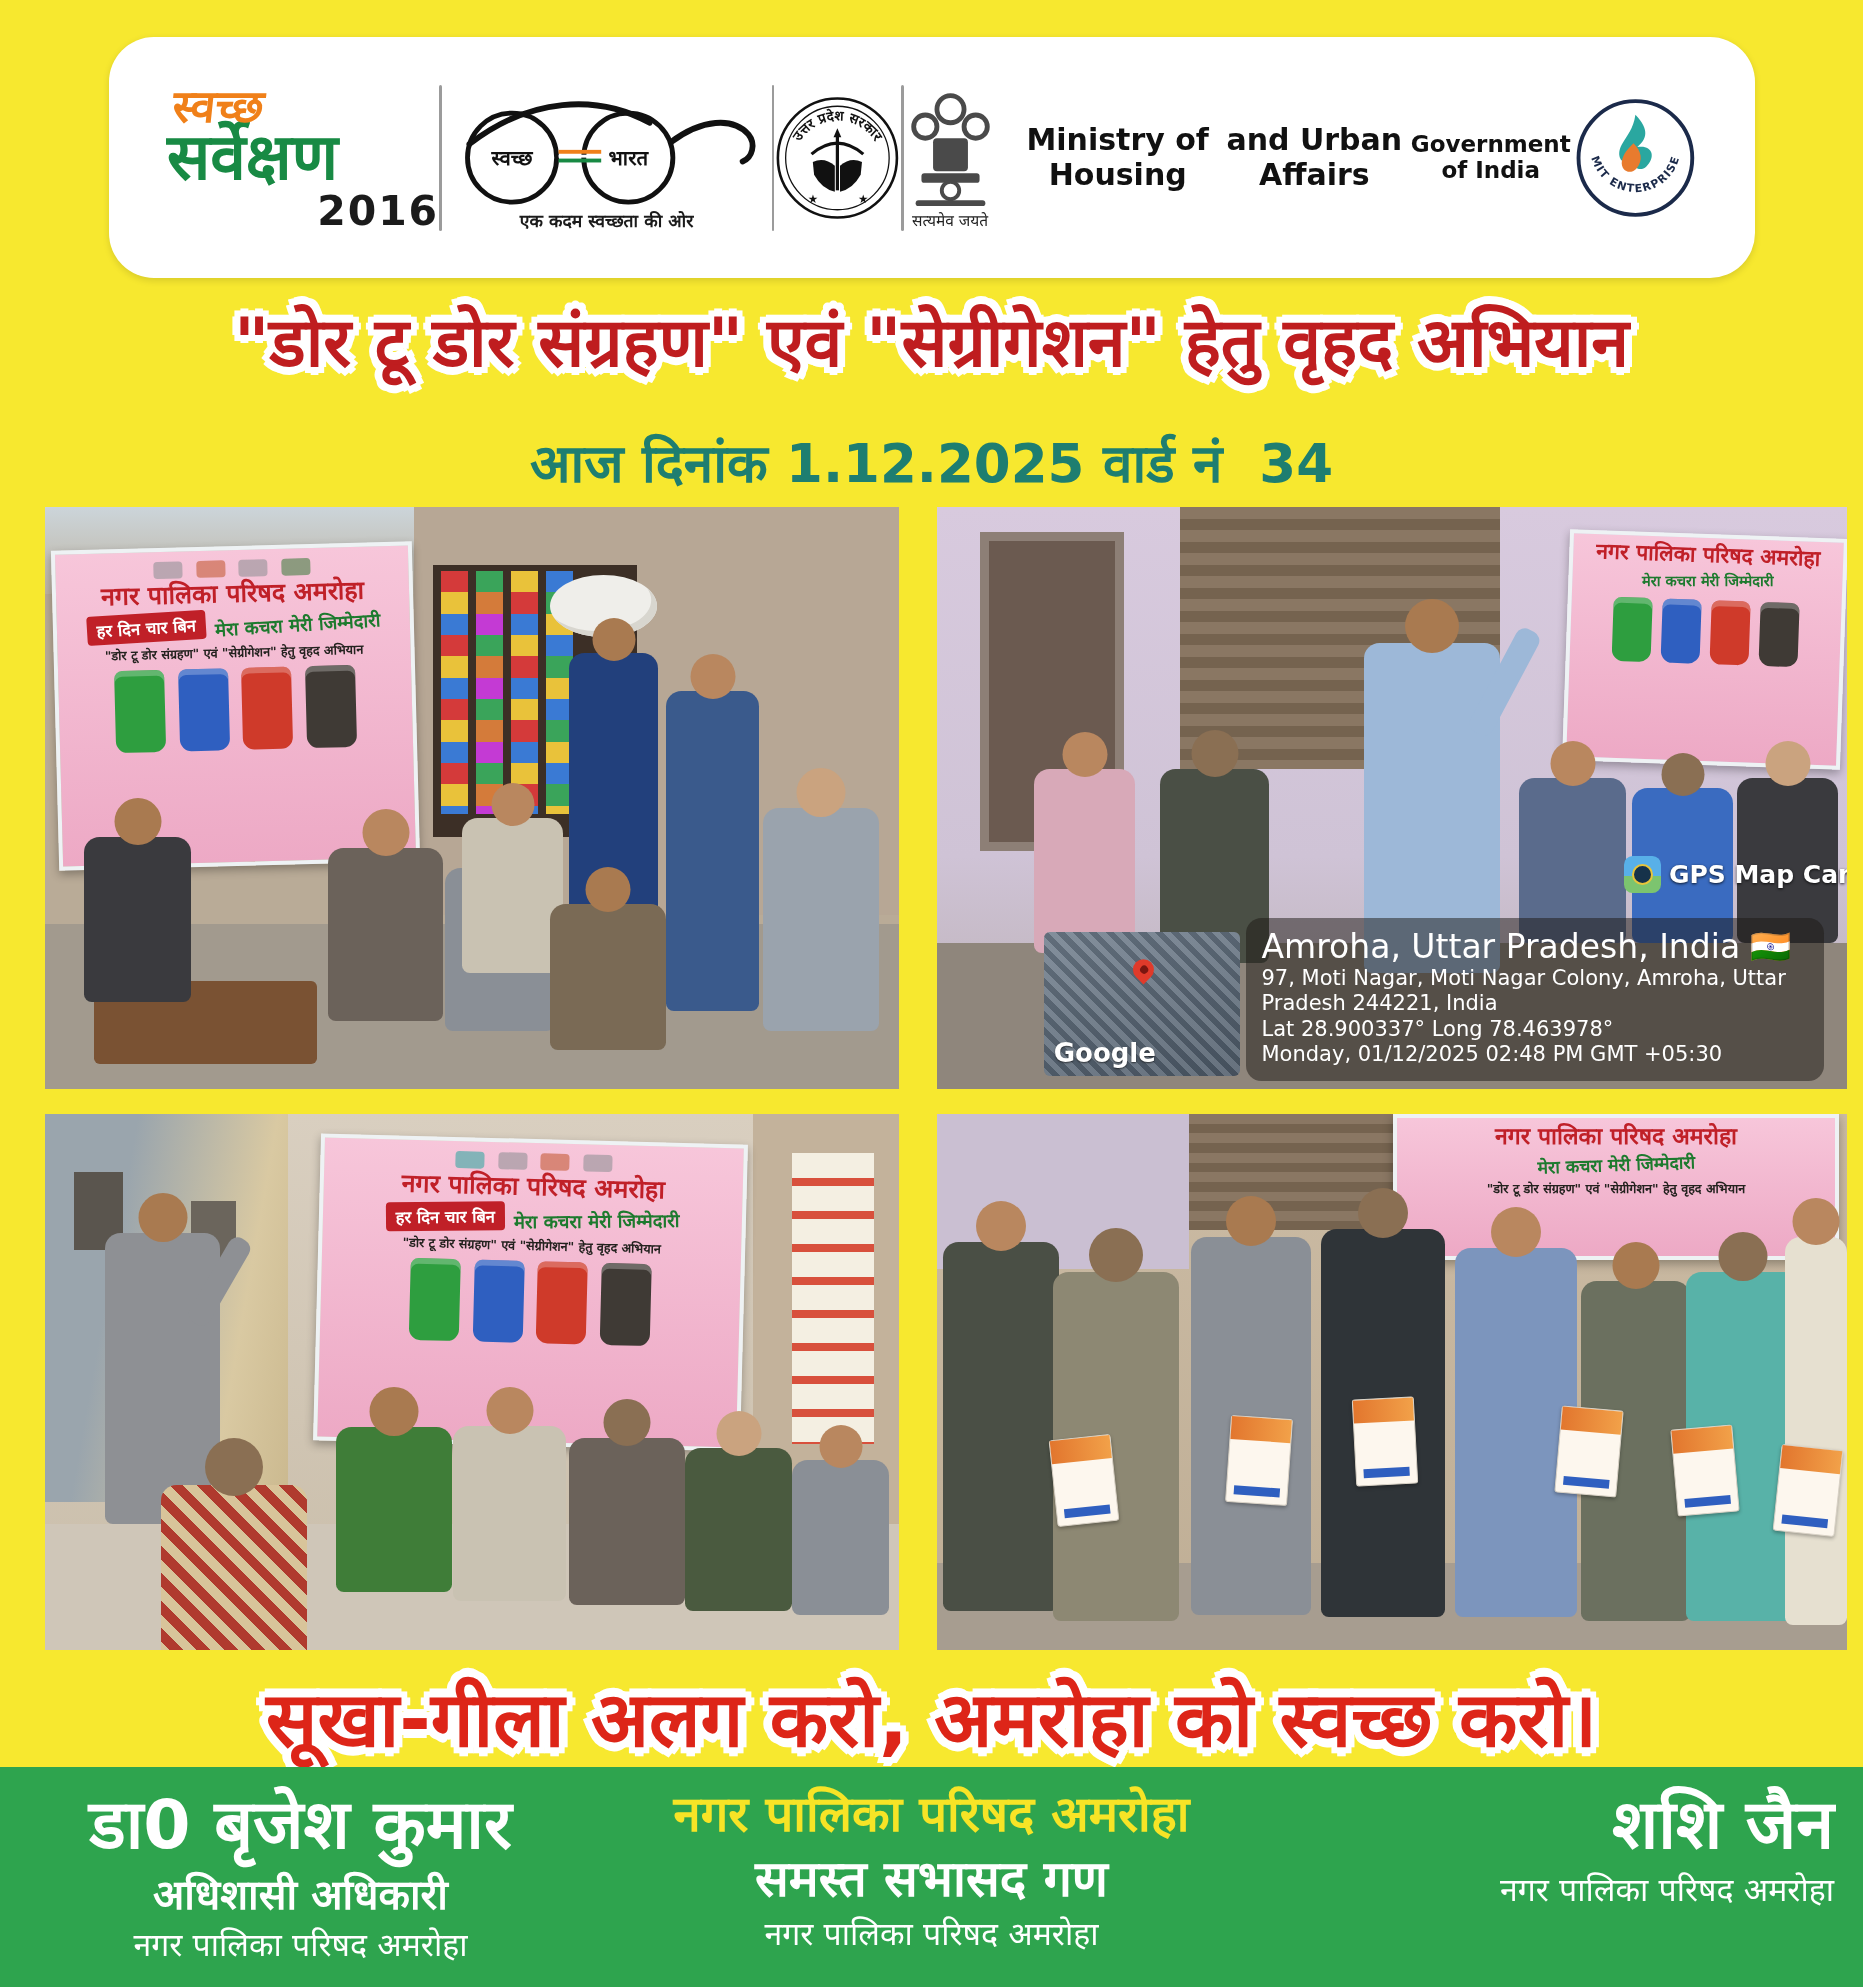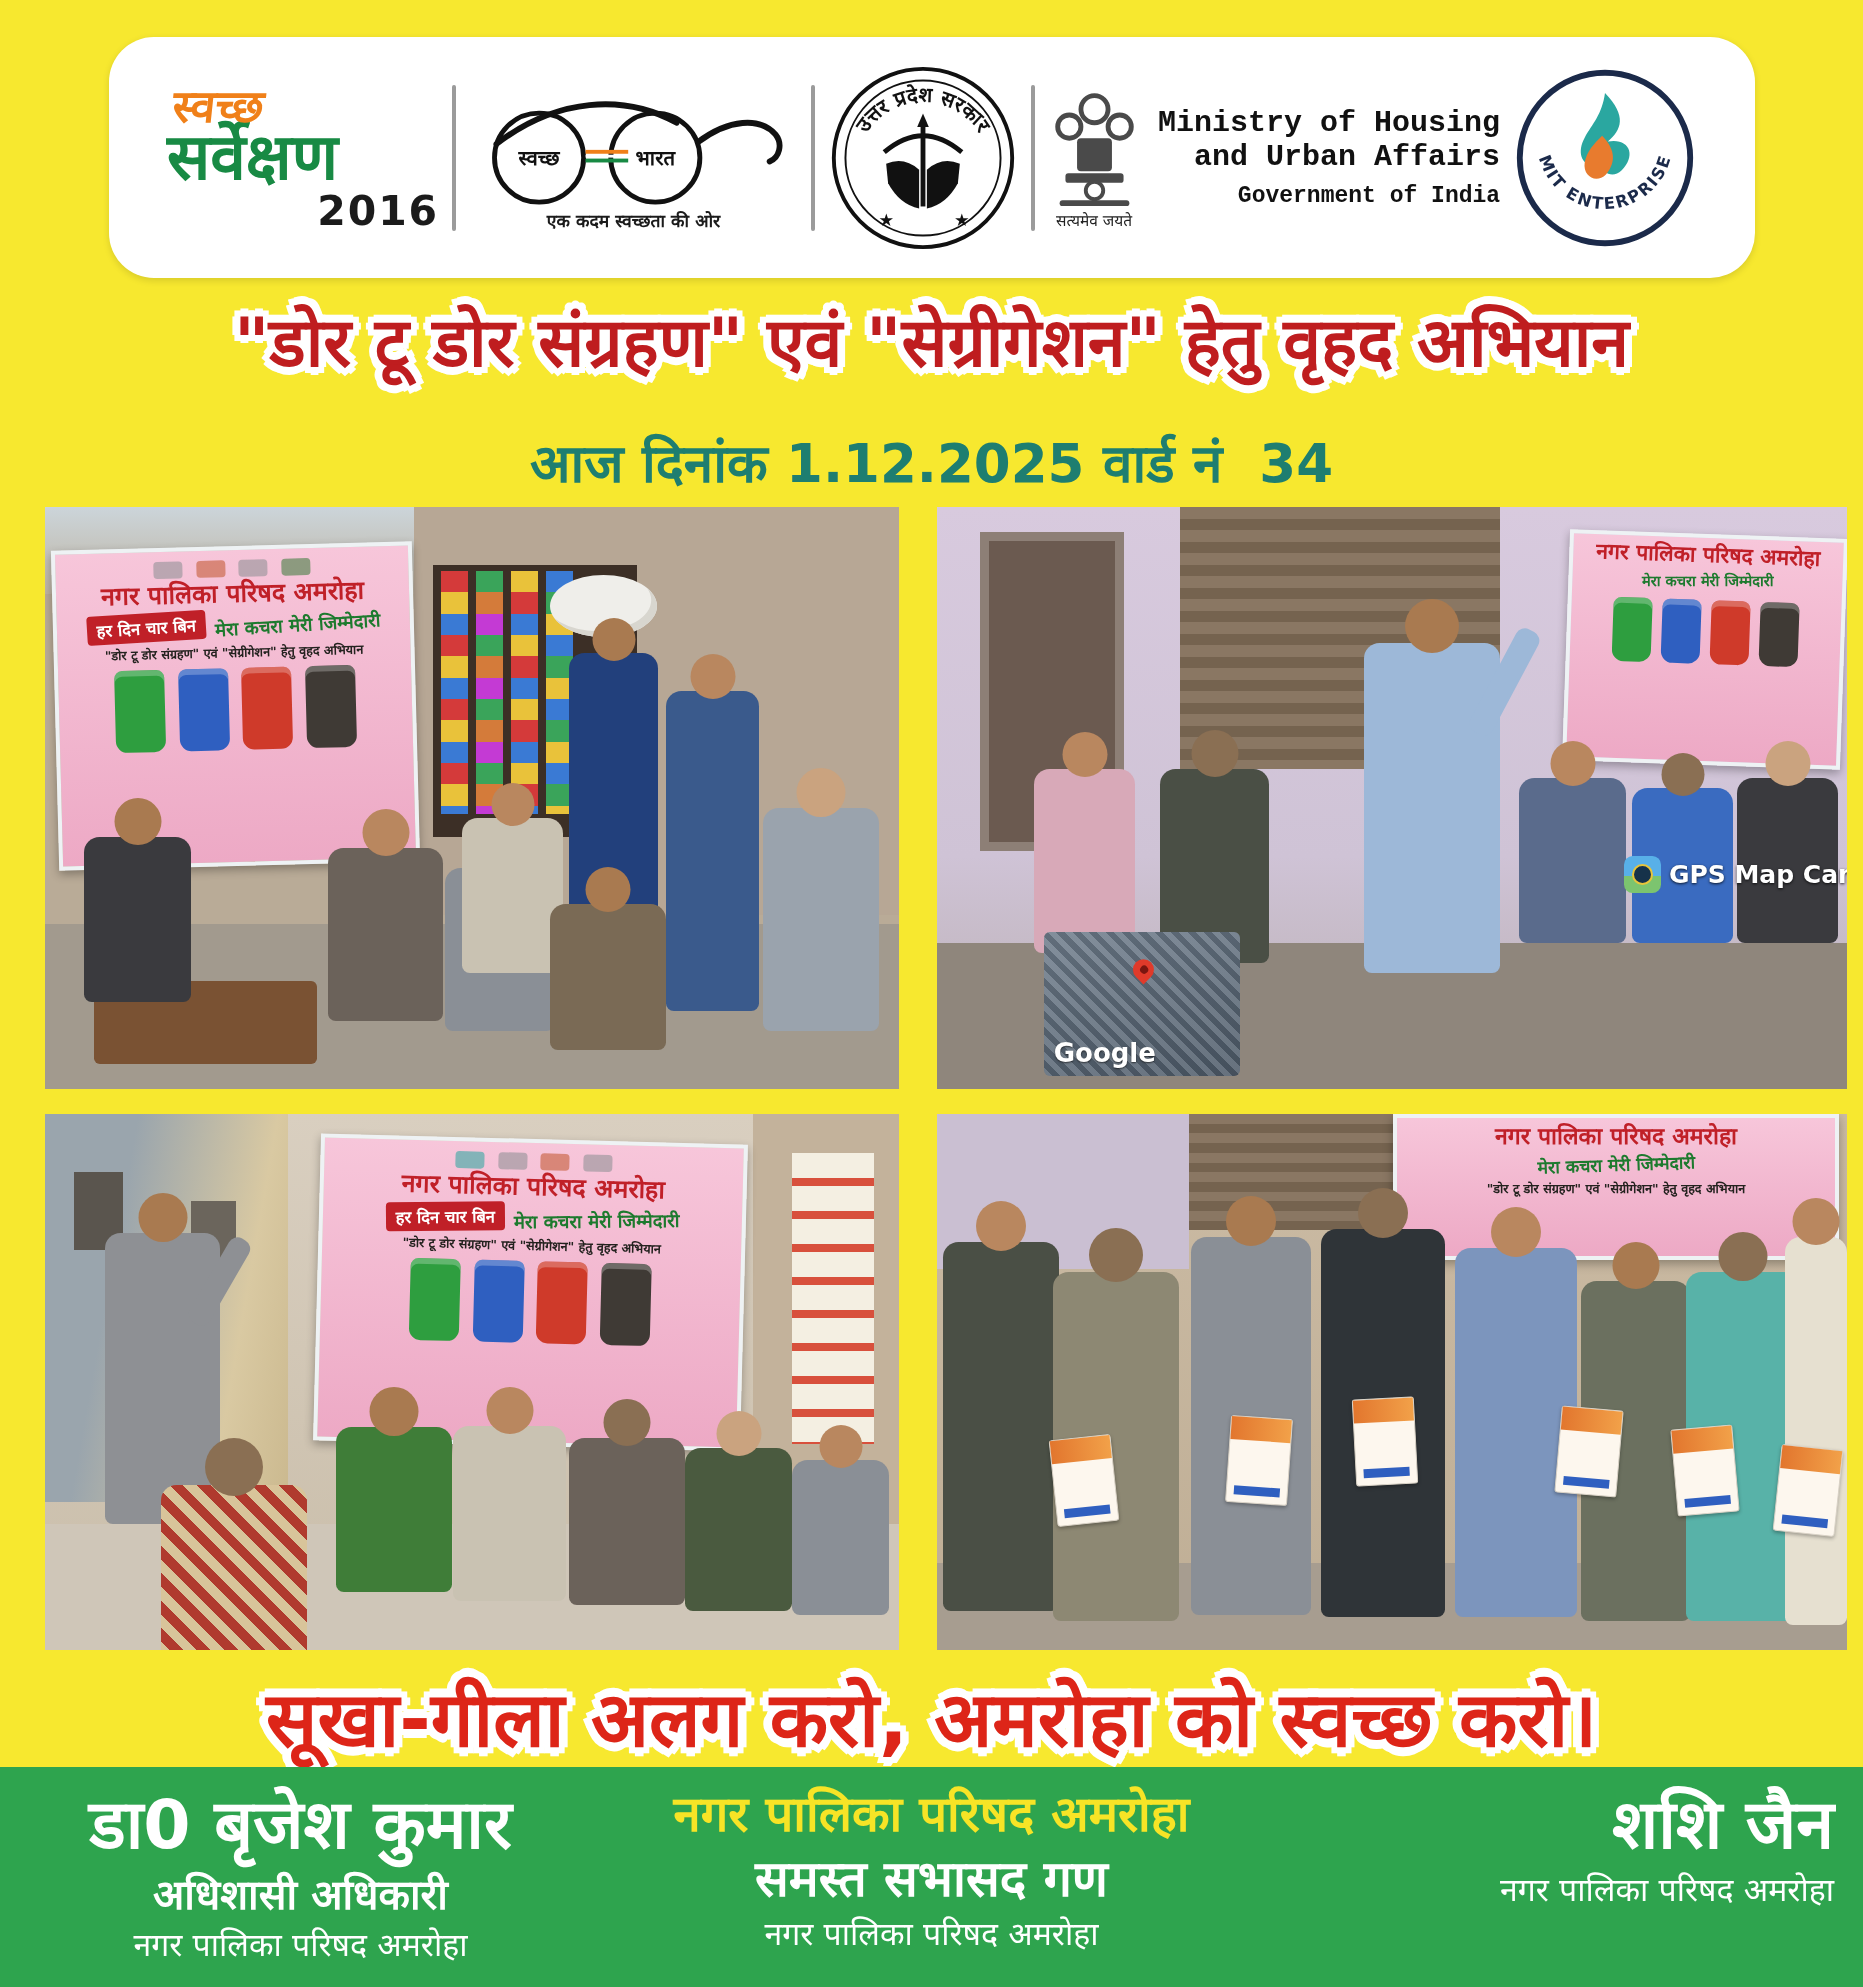--- a/index.html
+++ b/index.html
@@ -23,21 +23,21 @@
   .logo-ss .l1{color:#F08019;font-weight:bold;font-size:45px;transform:skewX(-6deg);margin-left:5.8px;}
   .logo-ss .l2{color:#188A44;font-weight:bold;font-size:64px;margin-top:-3.9px;}
   .logo-ss .l3{color:#1b1b1b;font-weight:bold;font-size:41px;text-align:right;margin-top:1.9px;letter-spacing:1.9px;}
 
   .logo-glasses{display:flex;flex-direction:column;align-items:center;}
   .logo-glasses .tagline{font-size:17.5px;color:#1b1b1b;margin-top:0;font-weight:bold;}
 
   .logo-ministry{display:flex;align-items:center;gap:17.5px;}
   .logo-ministry .emblem{display:flex;flex-direction:column;align-items:center;}
   .logo-ministry .motto{font-size:15.5px;color:#222;margin-top:1px;}
-  .logo-ministry .mtext{display:flex;flex-direction:column;line-height:1.15;text-align:right;font-family:Liberation Mono, monospace;}
+  .logo-ministry .mtext{display:flex;line-height:1.15;text-align:center;}
   .logo-ministry .mt1{font-weight:bold;font-size:30px;color:#111;}
   .logo-ministry .mt2{font-weight:bold;font-size:30px;color:#111;}
   .logo-ministry .mt3{font-weight:bold;font-size:23px;color:#111;margin-top:7.8px;}
 
   
   .headline{
     position:absolute;left:0;top:293px;width:100%;text-align:center;
     font-size:68px;font-weight:bold;color:#BF1D1F;white-space:nowrap;
     text-shadow:-5.8px -5.8px 0 #fff,5.8px -5.8px 0 #fff,-5.8px 5.8px 0 #fff,5.8px 5.8px 0 #fff,
                 -7.8px 0 0 #fff,7.8px 0 0 #fff,0 -7.8px 0 #fff,0 7.8px 0 #fff;
@@ -294,20 +294,27 @@
   <div class="p" style="left:800px;bottom:146px;width:101px;height:165px;background:#3a3a3e;--skin:#caa37f;--hs:45px;"></div>
 
   <div class="gps-badge">
     <span class="appicon"></span>
     <span>GPS Map Came</span>
   </div>
   <div class="gps-map">
     <div class="pin"></div>
     <div class="gmark">Google</div>
   </div>
+  <div class="gps-card">
+    <div class="gps-title">Amroha, Uttar Pradesh, India 🇮🇳</div>
+    <div class="gps-line">97, Moti Nagar, Moti Nagar Colony, Amroha, Uttar</div>
+    <div class="gps-line">Pradesh 244221, India</div>
+    <div class="gps-line">Lat 28.900337° Long 78.463978°</div>
+    <div class="gps-line">Monday, 01/12/2025 02:48 PM GMT +05:30</div>
+  </div>
 </div>
 
 <div class="photo" id="photo3">
   <div class="ph-layer" style="left:0;top:0;right:0;bottom:0;background:linear-gradient(#d9cfc0,#c9bda9);"></div>
   <div class="ph-layer" style="left:0;top:0;width:243px;height:388px;background:linear-gradient(100deg,#9aa5ad 30%,#d9c9a2 75%,#cbb98f);"></div>
   <div class="ph-layer" style="left:29px;top:58px;width:49px;height:78px;background:#5a554e;"></div>
   <div class="ph-layer" style="left:146px;top:87px;width:45px;height:74px;background:#6b655c;"></div>
   <div class="ph-layer" style="left:708px;top:0;width:146px;height:446px;background:#c3b29b;"></div>
   <div class="ph-layer" style="left:747px;top:39px;width:82px;height:291px;background:repeating-linear-gradient(#f4efe2 0 25px,#d8503c 25px 33px);"></div>
   <div class="ph-layer" style="left:0;bottom:0;right:0;height:126px;background:#cfc6b8;"></div>

